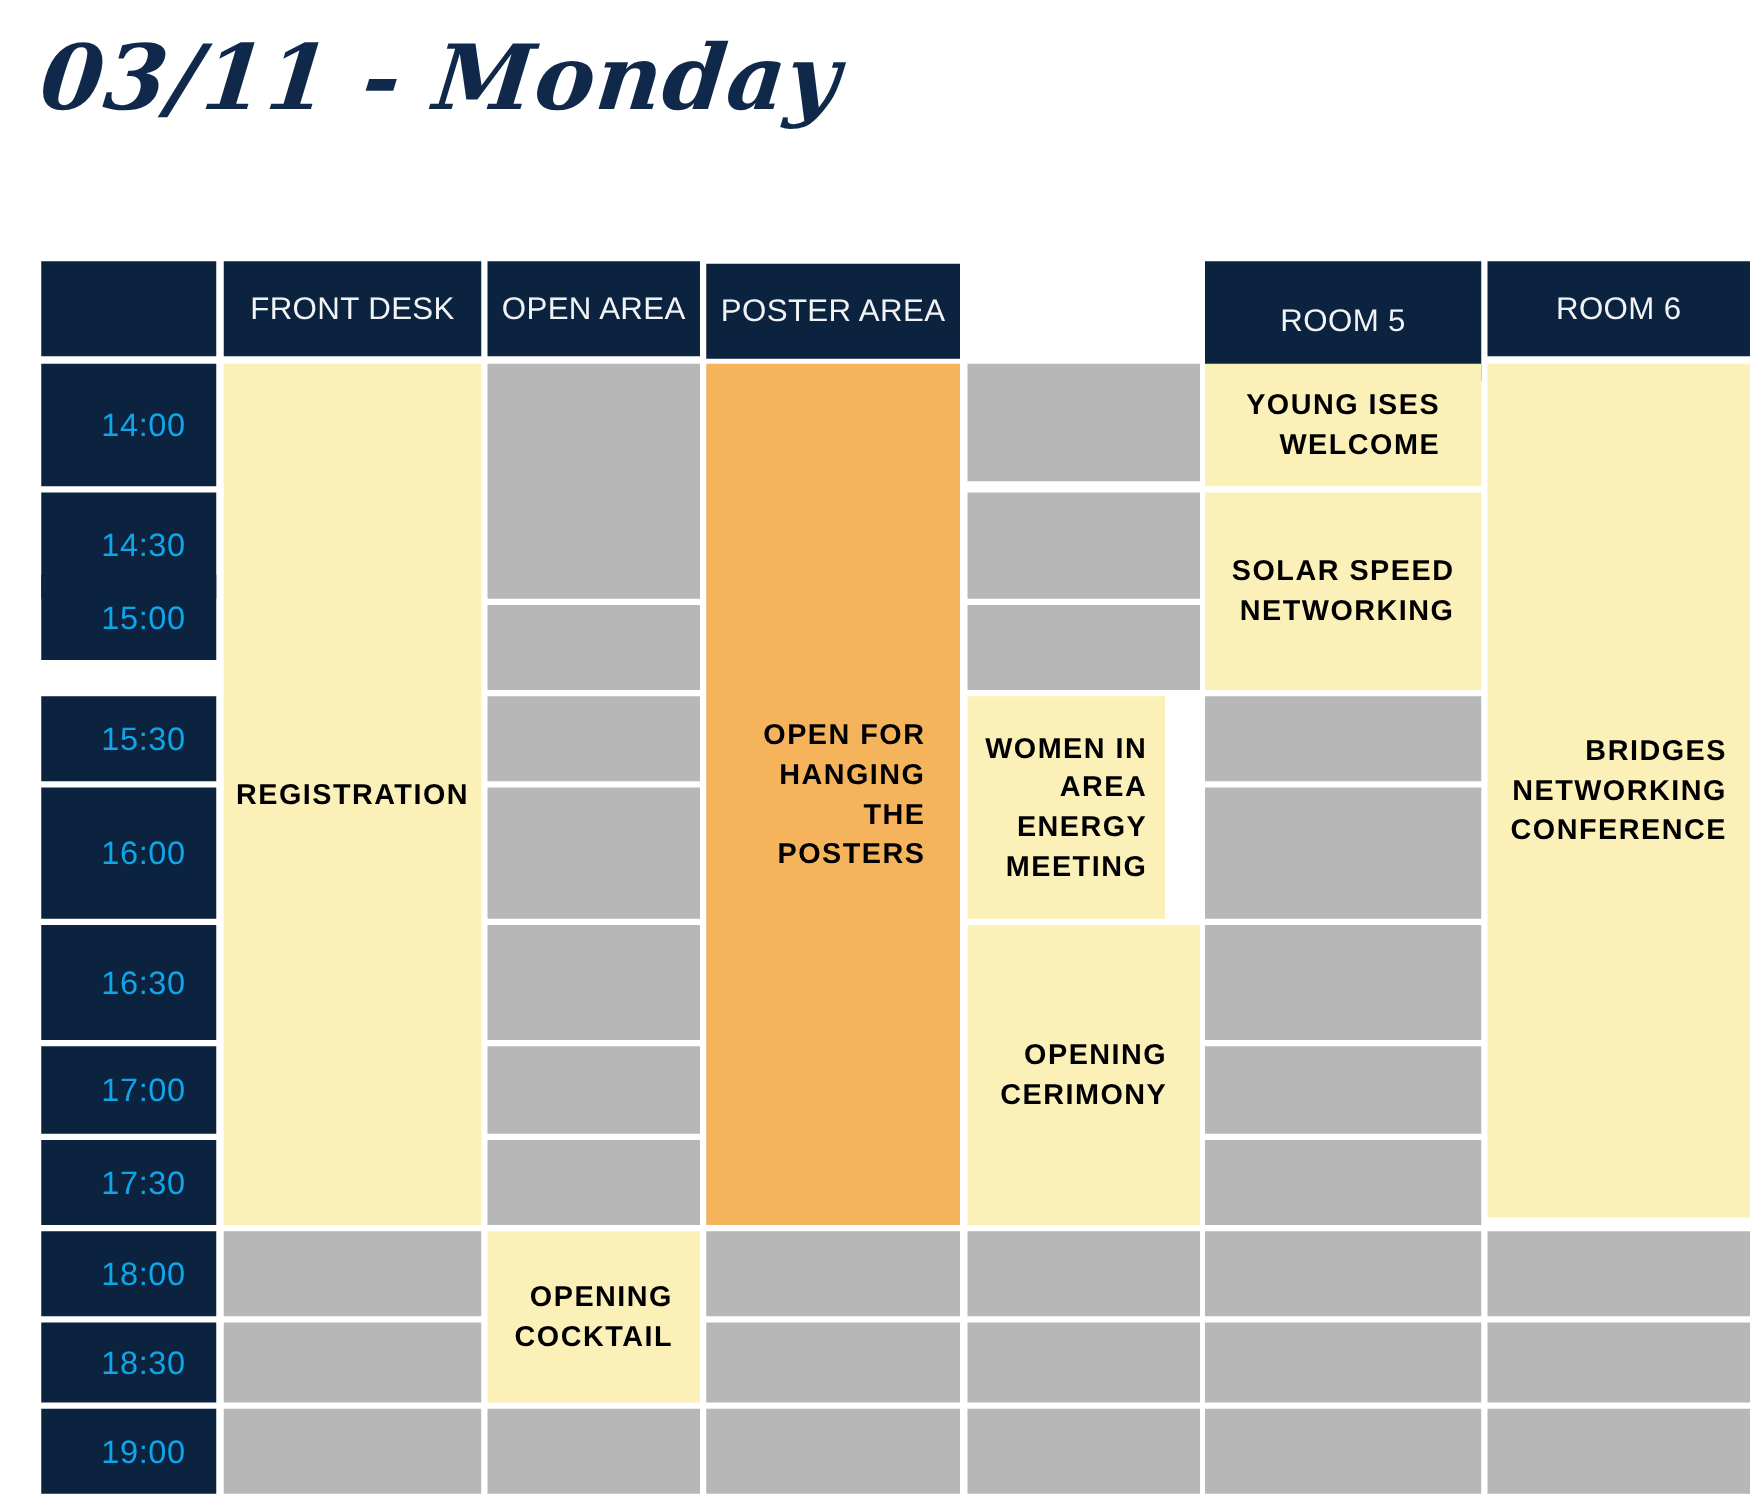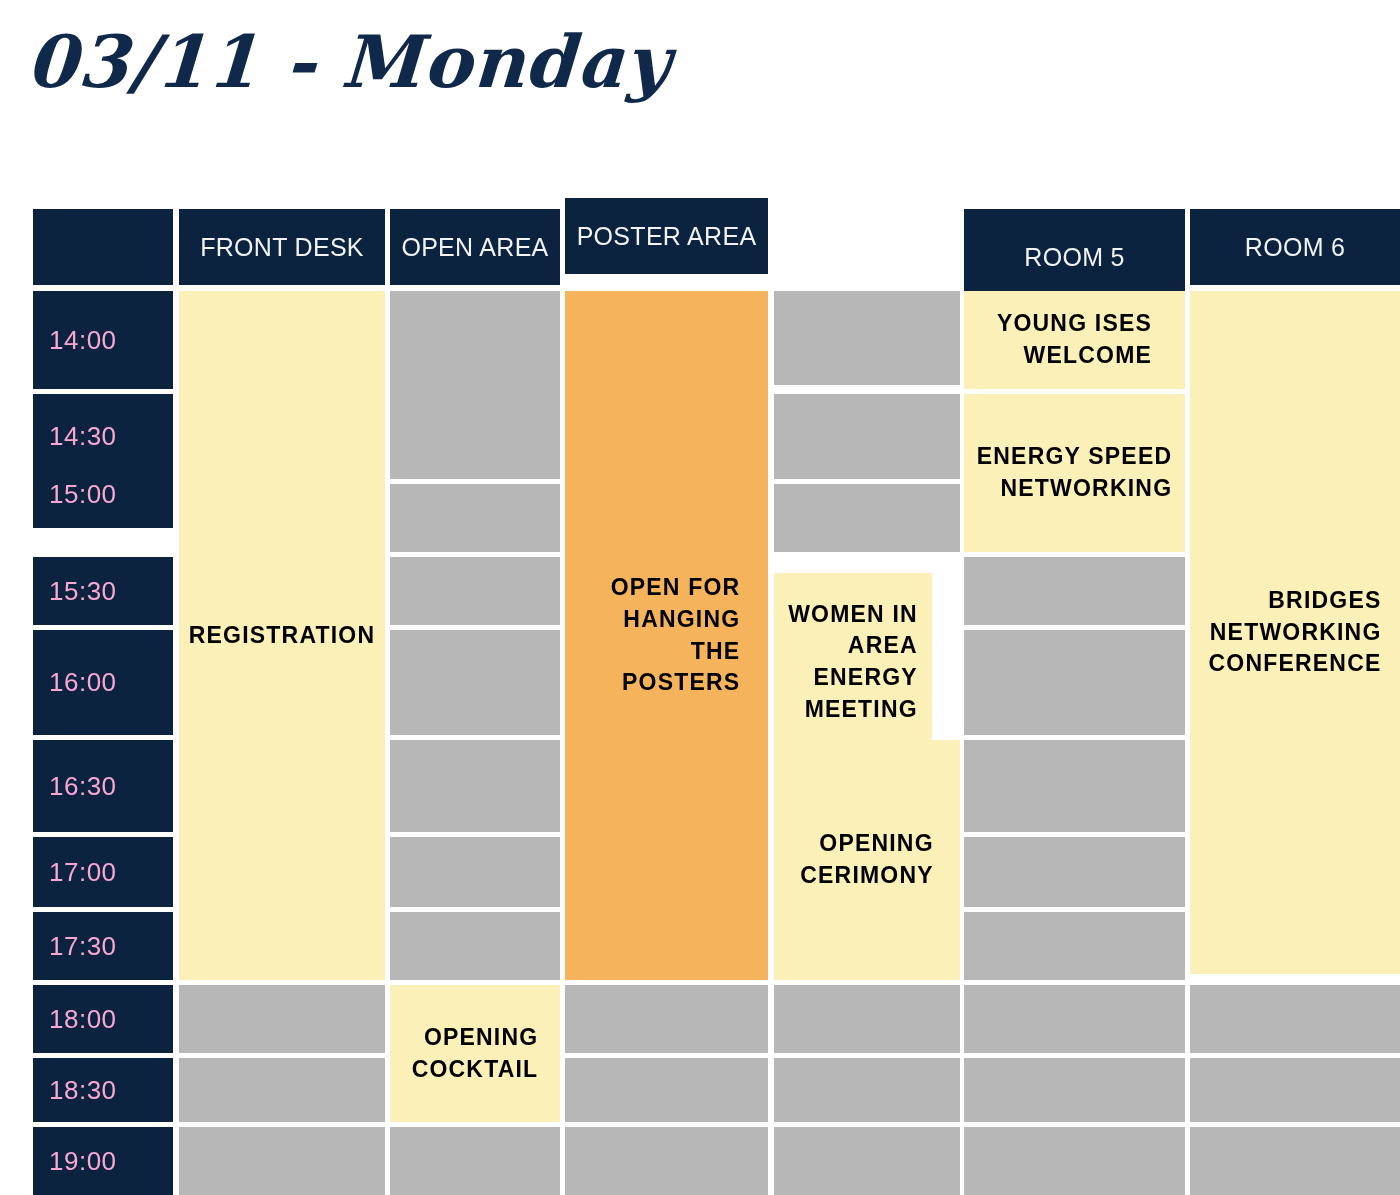--- a/index.html
+++ b/index.html
@@ -65,25 +65,25 @@
     letter-spacing: 0.3px;
     font-family: "Liberation Sans", sans-serif;
   }
   .hdr-corner {
     background: #0c2340;
   }
 
   
   .time {
     background: #0c2340;
-    color: #f9a8d4;
+    color: #0ea5e9;
     font-size: 26px;
     font-weight: 400;
     justify-content: flex-start;
-    padding-left: 16px;
+    padding-left: 48px;
     letter-spacing: 0.5px;
   }
 
   
   .slot {
     color: #000000;
     font-weight: 700;
     font-size: 23px;
     letter-spacing: 1.2px;
     line-height: 1.38;
@@ -105,21 +105,21 @@
   <div id="day-title">03/11 - Monday</div>
 
   <div id="schedule-grid">
 
     <div class="cell hdr-corner" style="left:33px; top:209px; width:140px; height:76px;"></div>
 
     <div class="cell hdr" style="left:179px; top:209px; width:206px; height:76px;">FRONT DESK</div>
 
     <div class="cell hdr" style="left:390px; top:209px; width:170px; height:76px;">OPEN AREA</div>
 
-    <div class="cell hdr" style="left:565px; top:198px; width:203px; height:76px;">POSTER AREA</div>
+    <div class="cell hdr" style="left:565px; top:211px; width:203px; height:76px;">POSTER AREA</div>
 
 
     <div class="cell hdr" style="left:964px; top:209px; width:221px; height:96px;">ROOM 5</div>
 
     <div class="cell hdr" style="left:1190px; top:209px; width:210px; height:76px;">ROOM 6</div>
 
     <div class="cell time" style="left:33px; top:291px; width:140px; height:98px;">14:00</div>
     <div class="cell time" style="left:33px; top:394px; width:140px; height:85px;">14:30</div>
     <div class="cell time" style="left:33px; top:460px; width:140px; height:68px;">15:00</div>
     <div class="cell time" style="left:33px; top:557px; width:140px; height:68px;">15:30</div>
@@ -161,21 +161,21 @@
         <span class="label">POSTERS</span>
       </div>
     </div>
     <div class="cell empty" style="left:565px; top:985px; width:203px; height:68px;"></div>
     <div class="cell empty" style="left:565px; top:1058px; width:203px; height:64px;"></div>
     <div class="cell empty" style="left:565px; top:1127px; width:203px; height:68px;"></div>
 
     <div class="cell empty" style="left:774px; top:291px; width:186px; height:94px;"></div>
     <div class="cell empty" style="left:774px; top:394px; width:186px; height:85px;"></div>
     <div class="cell empty" style="left:774px; top:484px; width:186px; height:68px;"></div>
-    <div class="cell slot yellow" style="left:774px; top:557px; width:158px; height:178px;margin-top:16px;">
+    <div class="cell slot yellow" style="left:774px; top:557px; width:158px; height:178px;">
       <div>
         <span class="label">WOMEN IN</span>
         <span class="label">AREA</span>
         <span class="label">ENERGY</span>
         <span class="label">MEETING</span>
       </div>
     </div>
     <div class="cell slot yellow" style="left:774px; top:740px; width:186px; height:240px;">
       <div>
         <span class="label">OPENING</span>
@@ -187,21 +187,21 @@
     <div class="cell empty" style="left:774px; top:1127px; width:186px; height:68px;"></div>
 
     <div class="cell slot yellow" style="left:964px; top:291px; width:221px; height:98px;">
       <div>
         <span class="label">YOUNG ISES</span>
         <span class="label">WELCOME</span>
       </div>
     </div>
     <div class="cell slot yellow" style="left:964px; top:394px; width:221px; height:158px;">
       <div>
-        <span class="label">ENERGY SPEED</span>
+        <span class="label">SOLAR SPEED</span>
         <span class="label">NETWORKING</span>
       </div>
     </div>
     <div class="cell empty" style="left:964px; top:557px; width:221px; height:68px;"></div>
     <div class="cell empty" style="left:964px; top:630px; width:221px; height:105px;"></div>
     <div class="cell empty" style="left:964px; top:740px; width:221px; height:92px;"></div>
     <div class="cell empty" style="left:964px; top:837px; width:221px; height:70px;"></div>
     <div class="cell empty" style="left:964px; top:912px; width:221px; height:68px;"></div>
     <div class="cell empty" style="left:964px; top:985px; width:221px; height:68px;"></div>
     <div class="cell empty" style="left:964px; top:1058px; width:221px; height:64px;"></div>

